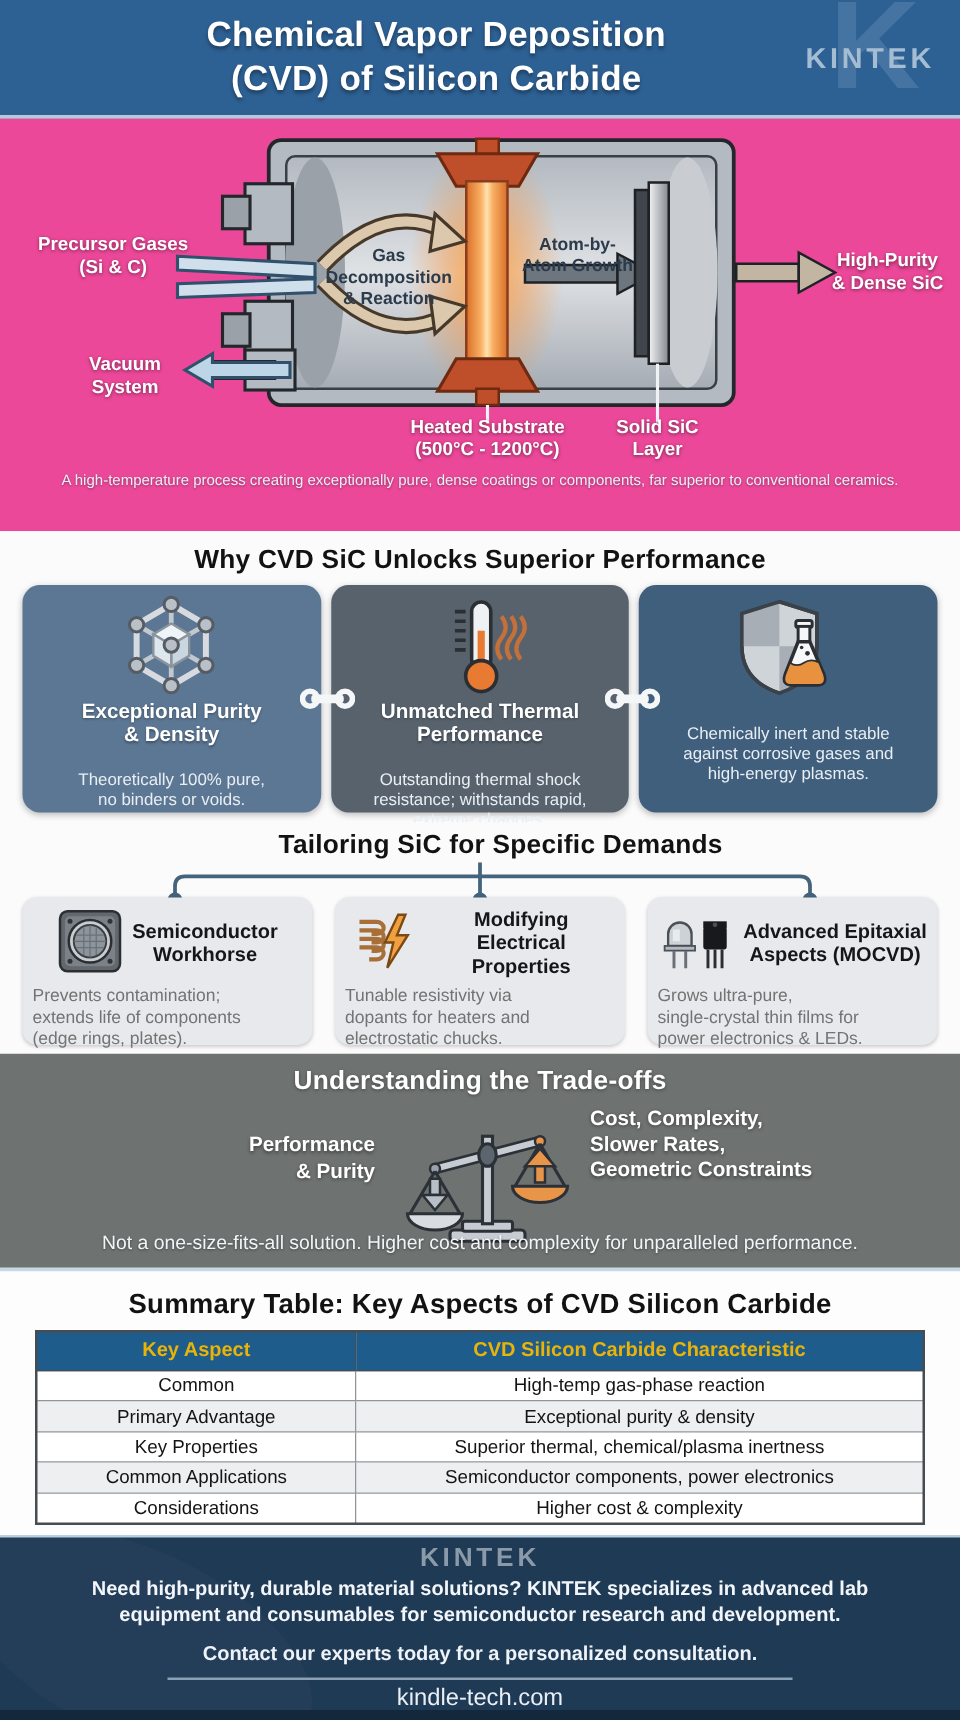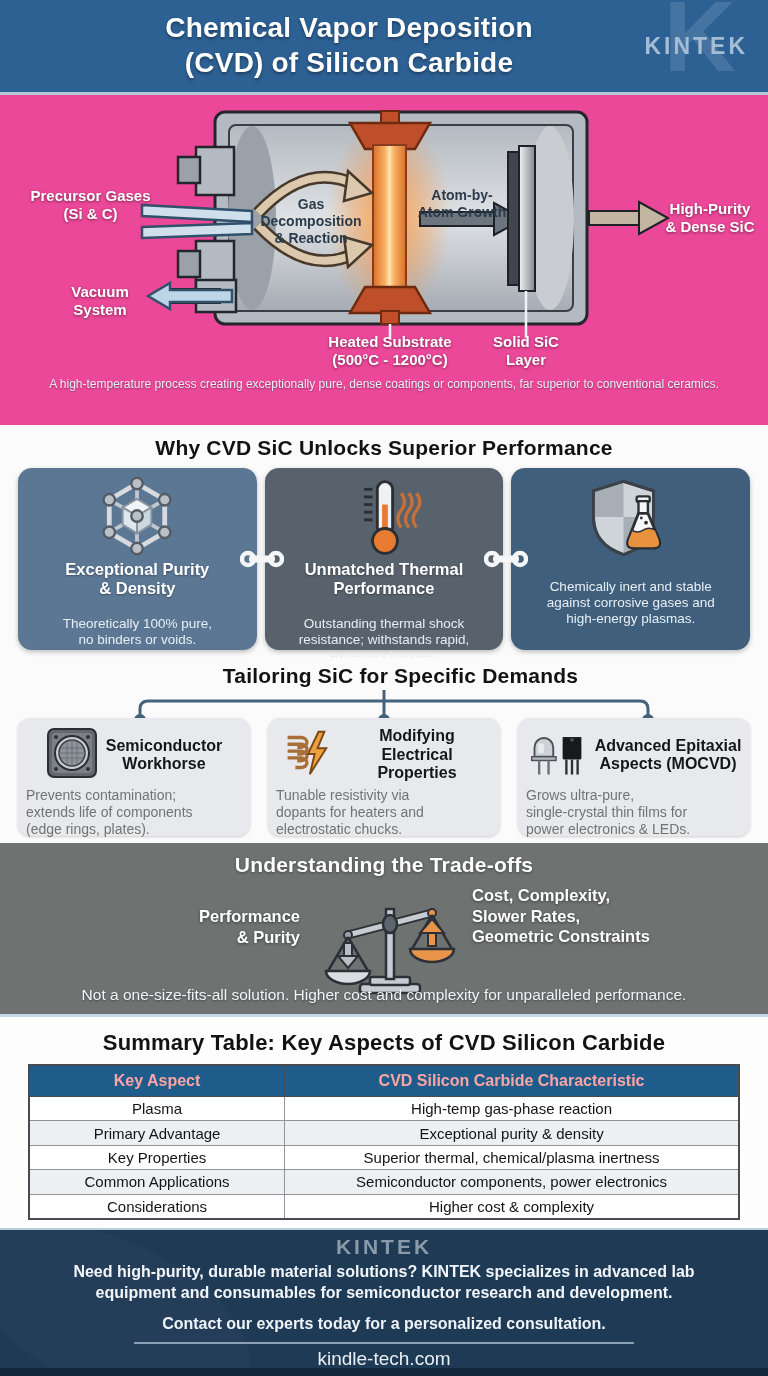--- a/index.html
+++ b/index.html
@@ -63,21 +63,21 @@
   .trade-label.left{left:130px;width:170px;top:63px;text-align:right;}
   .trade-label.right{left:472px;width:220px;top:42px;text-align:left;}
   .trade-caption{position:absolute;top:143px;left:10px;right:10px;text-align:center;color:#f2f5f7;
     font-size:15.5px;text-shadow:0 1px 2px rgba(0,0,0,.4);}
 
   
   #sec-table{height:211px;background:#fdfdfd;}
   #sec-table .sec-heading{top:13px;font-size:22px;}
   .summary-table{position:absolute;left:28px;top:47px;width:712px;border-collapse:collapse;
     border:2px solid #474c52;background:#fff;}
-  .summary-table th{background:#1e5c8c;color:#fca5a5;font-size:16px;font-weight:bold;
+  .summary-table th{background:#1e5c8c;color:#eab308;font-size:16px;font-weight:bold;
     padding:6px 4px;border:1px solid #474c52;text-align:center;}
   .summary-table td{font-size:15px;color:#141414;text-align:center;padding:3.2px 4px;
     border:1px solid #8f959b;}
   .summary-table tr.alt td{background:#ecee f1;}
   .summary-table tr.alt td{background:#edeff1;}
   .col-aspect{width:36%;}
 
   
   #sec-footer{height:140px;background:#1f3a55;border-top:2px solid #b9cedf;}
   .footer-brand{position:absolute;top:5px;left:0;right:0;text-align:center;color:#8b9aa9;
@@ -440,21 +440,21 @@
           <col>
         </colgroup>
       <thead>
         <tr>
           <th style="background-color: rgb(30, 92, 140);">Key Aspect</th>
           <th style="background-color: rgb(30, 92, 140);">CVD Silicon Carbide Characteristic</th>
         </tr>
       </thead>
       <tbody>
         <tr>
-          <td>Plasma</td>
+          <td>Common</td>
           <td>High-temp gas-phase reaction</td>
         </tr>
         <tr class="alt">
           <td>Primary Advantage</td>
           <td>Exceptional purity &amp; density</td>
         </tr>
         <tr>
           <td>Key Properties</td>
           <td>Superior thermal, chemical/plasma inertness</td>
         </tr>

